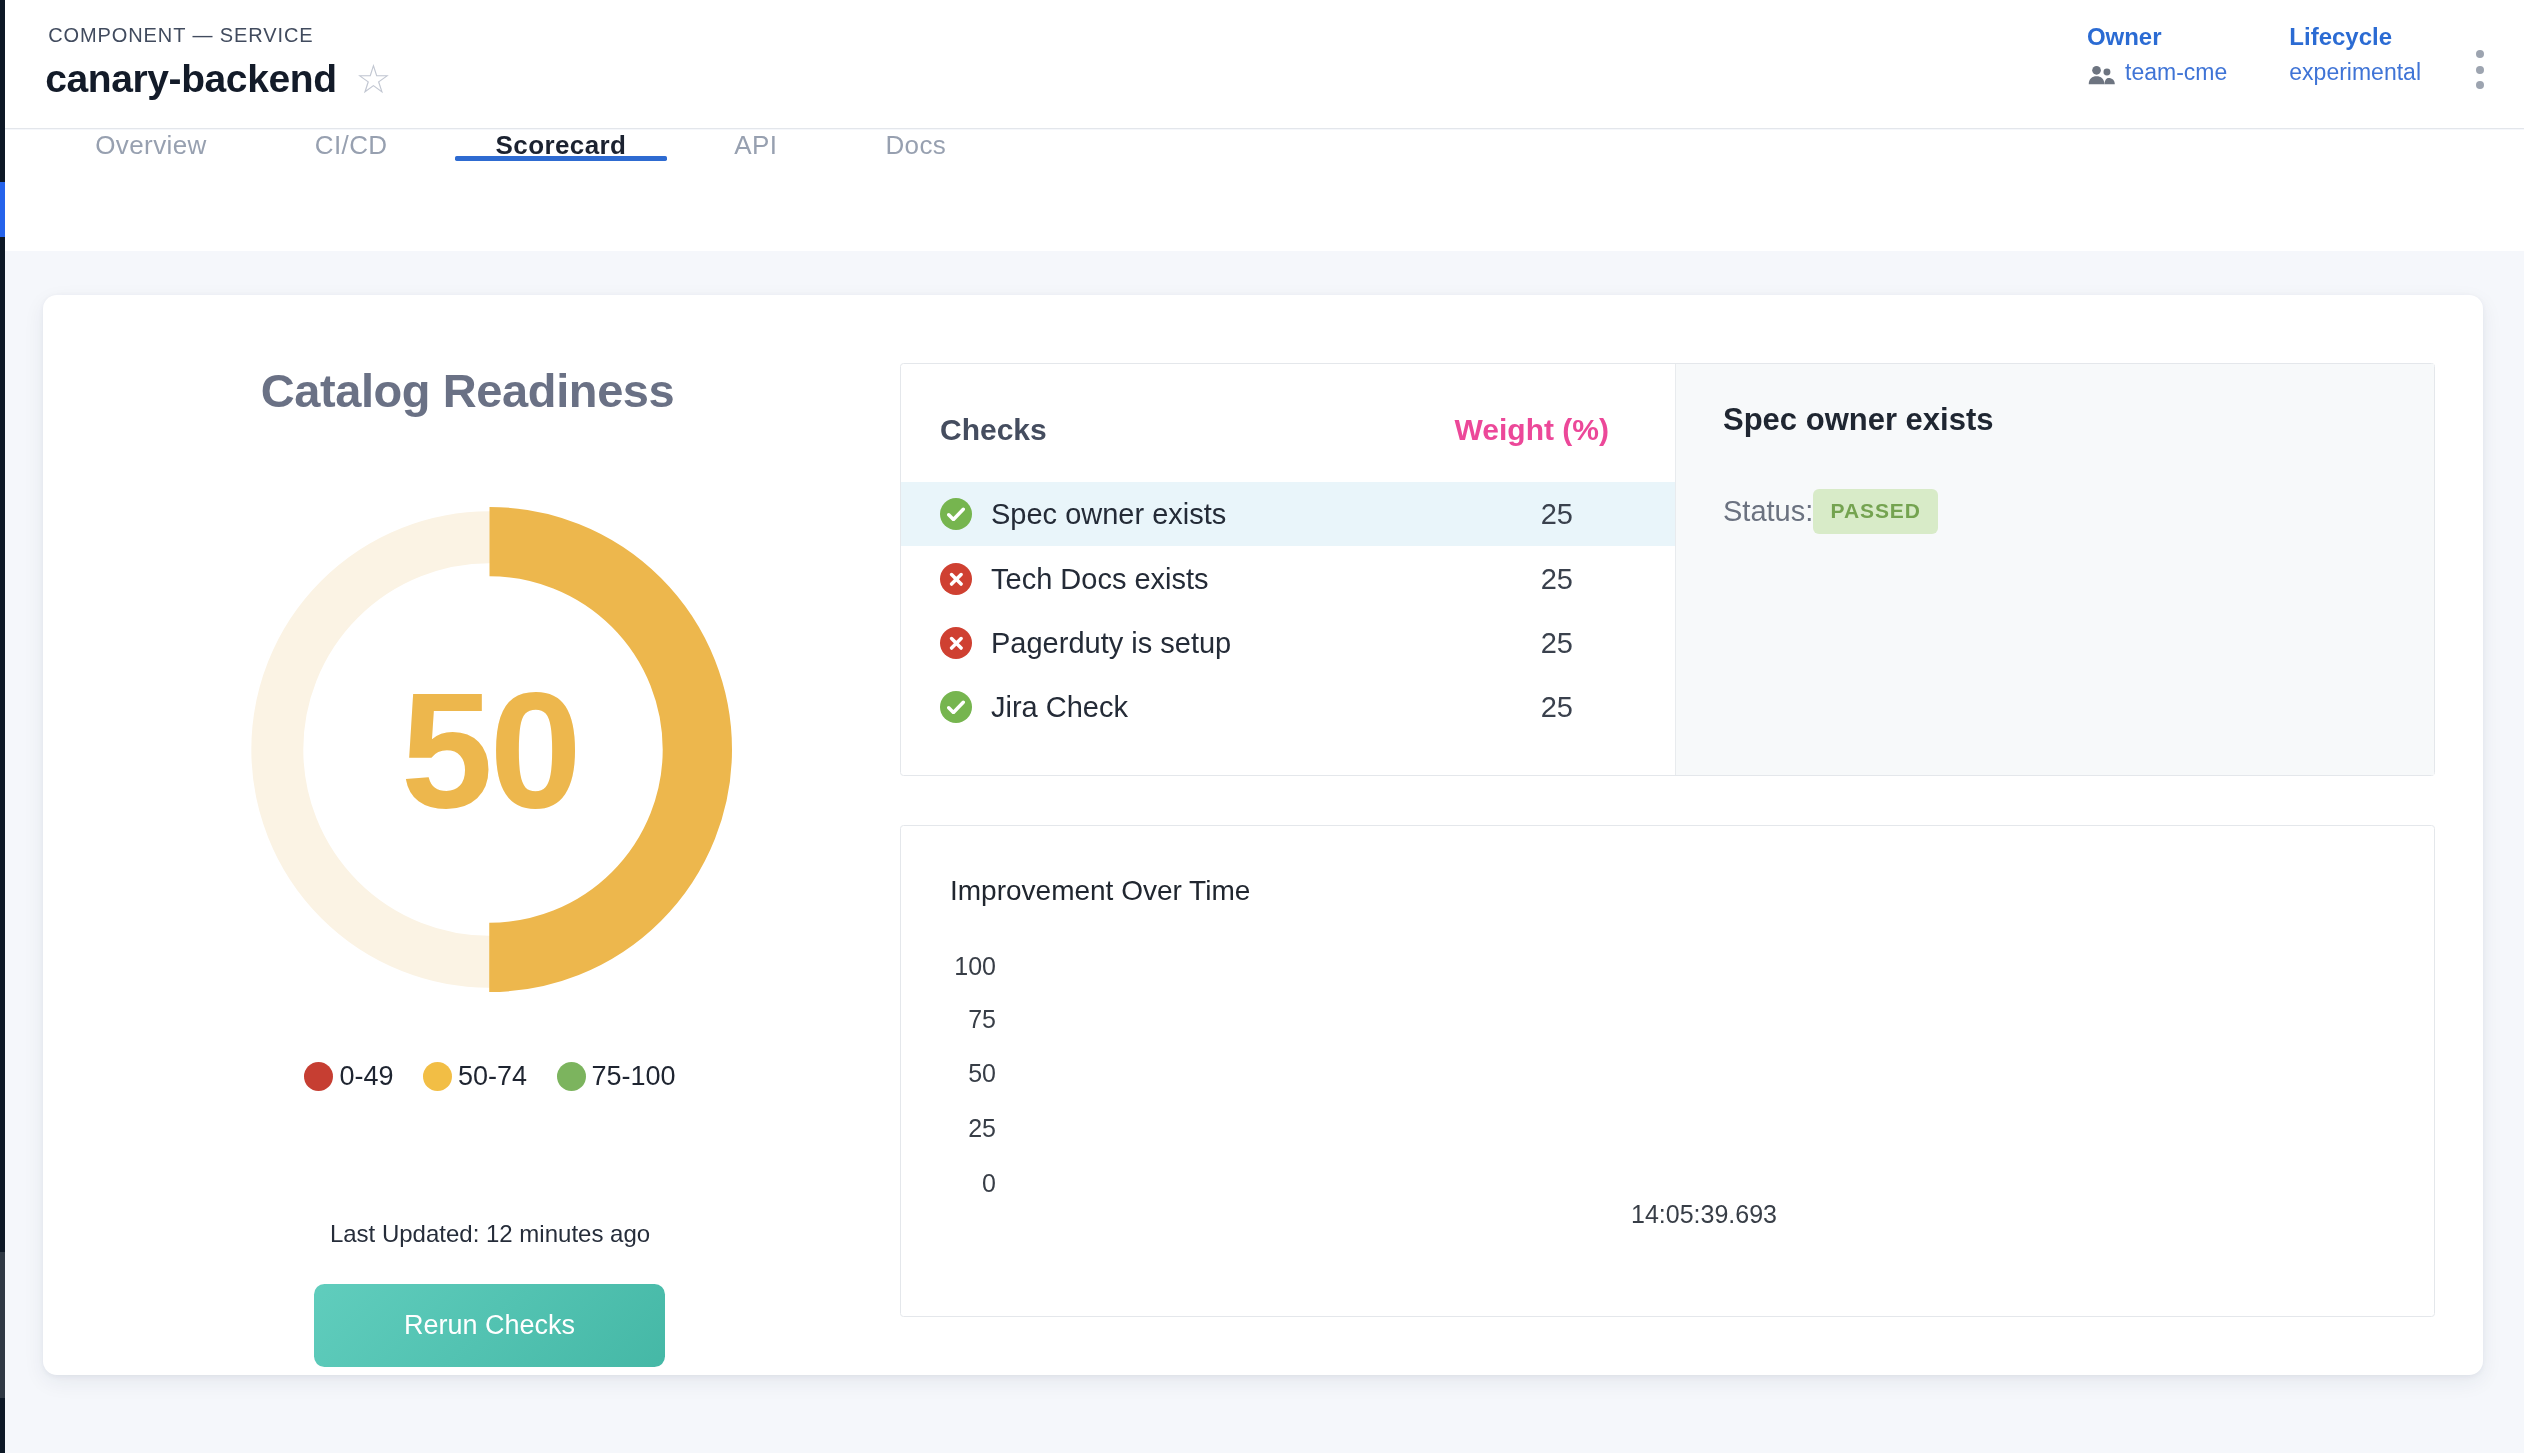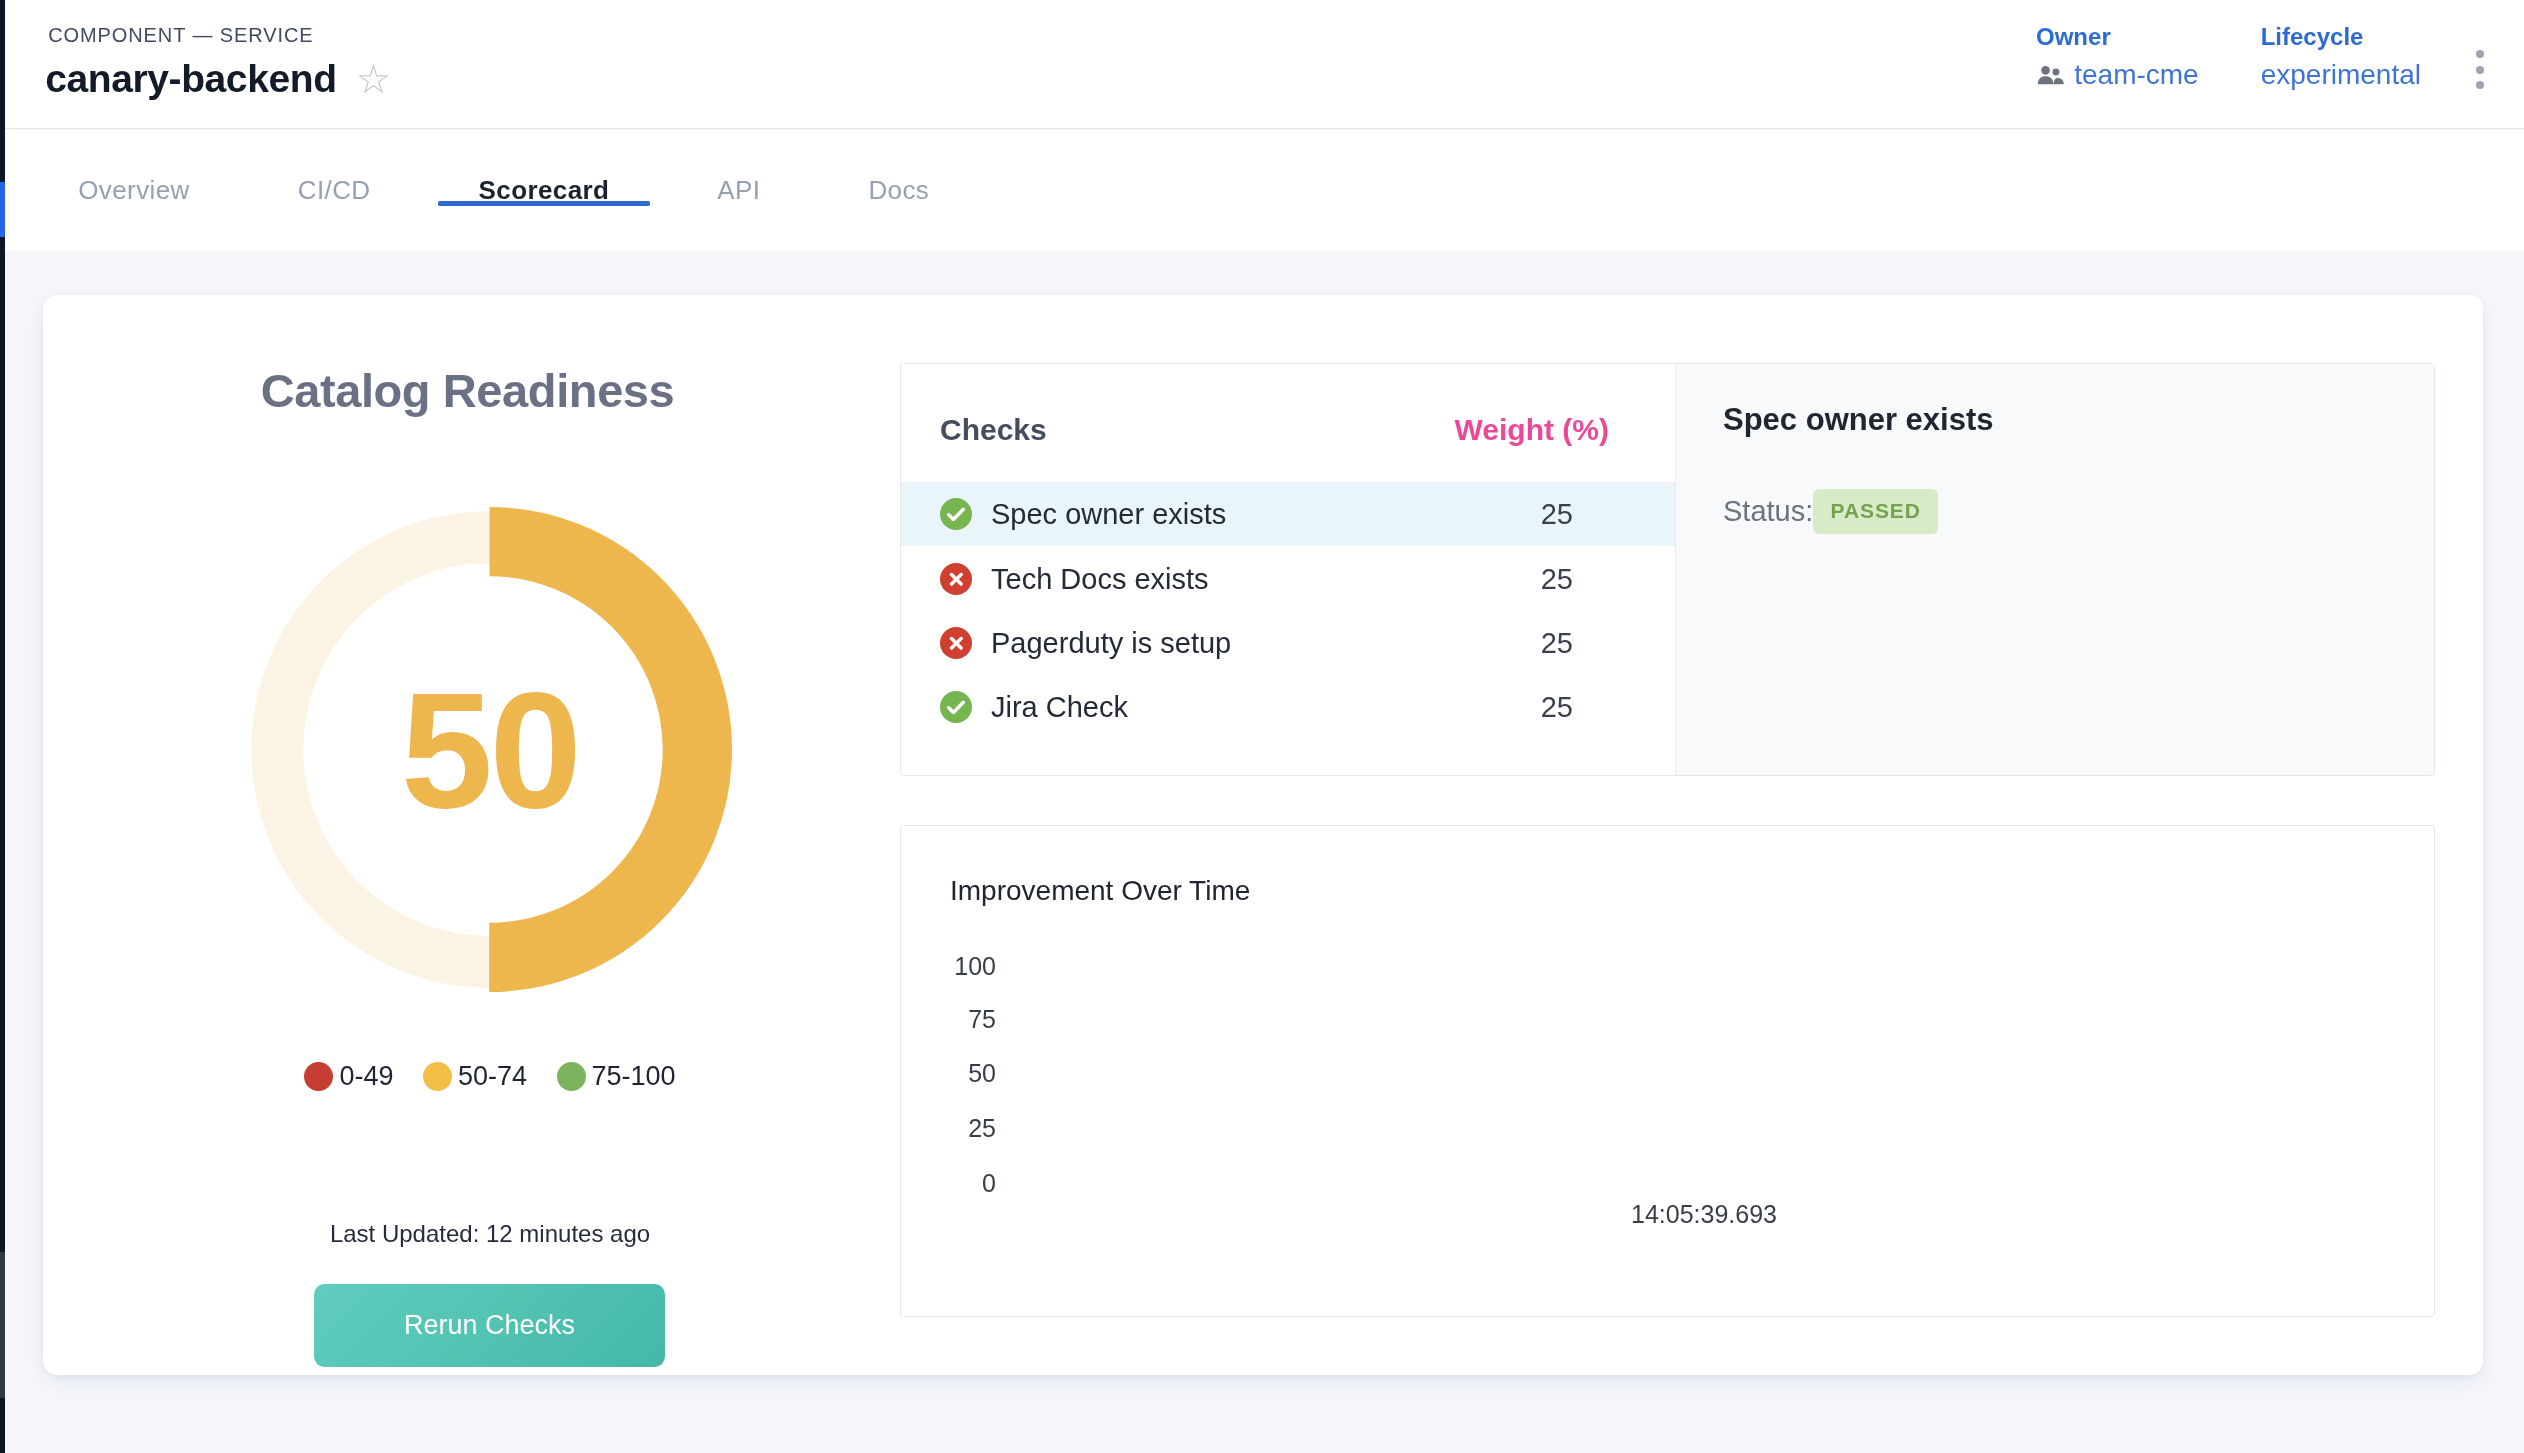--- a/index.html
+++ b/index.html
@@ -17,27 +17,27 @@
   .side-strip .soft-seg{position:absolute;left:0;top:1252px;width:5.2px;height:146px;background:rgba(255,255,255,0.14);}
 
   
   .header{position:absolute;left:5.2px;top:0;right:0;height:128px;background:#FFFFFF;border-bottom:1.7px solid #E3E6EB;}
   .breadcrumb{position:absolute;left:43px;top:24px;font-size:20px;font-weight:500;letter-spacing:0.9px;color:#414B5E;}
   .title-row{position:absolute;left:40px;top:57px;display:flex;align-items:center;}
   .entity-title{font-size:39px;font-weight:700;color:#131B29;letter-spacing:-0.4px;}
   .star{font-size:40px;color:#C2C7D2;margin-left:19px;line-height:1;cursor:pointer;}
   .header-meta{position:absolute;right:104px;top:22.5px;display:flex;gap:62px;}
   .meta-block .meta-label{font-size:24px;font-weight:700;color:#2B6BD3;margin-bottom:8.7px;}
-  .meta-value{font-size:28px;color:#3F74D6;display:flex;align-items:center;gap:8.7px;}
+  .meta-value{font-size:23px;color:#3F74D6;display:flex;align-items:flex-end;gap:8.7px;}
   .people-icon{display:inline-block;line-height:0;}
   .kebab{position:absolute;right:36px;top:45px;display:flex;flex-direction:column;gap:7.8px;padding:5.2px;cursor:pointer;}
   .kebab span{width:7.8px;height:7.8px;border-radius:50%;background:#9DA4B0;}
 
   
-  .tabbar{position:absolute;left:5.2px;top:130px;right:0;height:121px;background:#FFFFFF;display:flex;align-items:center;padding-left:32px;gap:26px;}
+  .tabbar{position:absolute;left:5.2px;top:130px;right:0;height:121px;background:#FFFFFF;display:flex;align-items:flex-start;padding-left:49px;gap:26px;}
   .tab{display:flex;align-items:center;padding:0 41px;font-size:26px;letter-spacing:0.4px;color:#97A0B0;position:relative;cursor:pointer;}
   .tab.active{color:#1B2230;font-weight:700;}
   .tab.active::after{content:"";position:absolute;left:0;right:0;bottom:0;height:5.2px;background:#2E6BD1;border-radius:1.7px;}
 
   
   .card{position:absolute;left:43px;top:295px;width:2440px;height:1080px;background:#FFFFFF;border-radius:14px;
         box-shadow:0 7px 21px rgba(25,40,70,0.07), 0 1.7px 5.2px rgba(25,40,70,0.05);}
 
   
   .left-col{position:absolute;left:0;top:0;width:849px;height:100%;}

